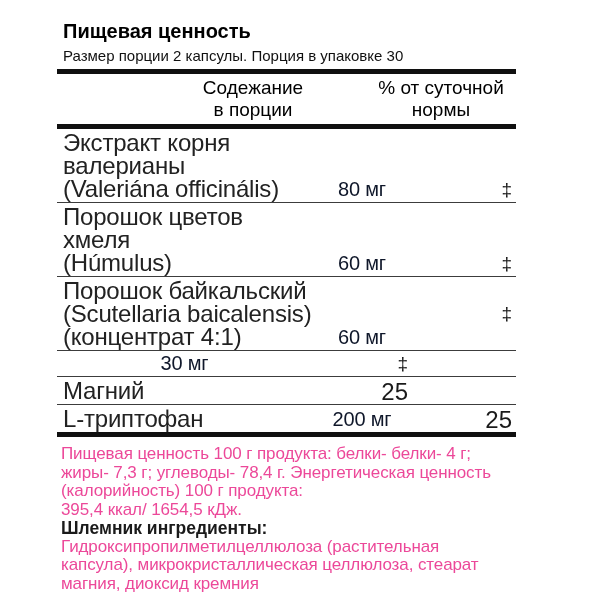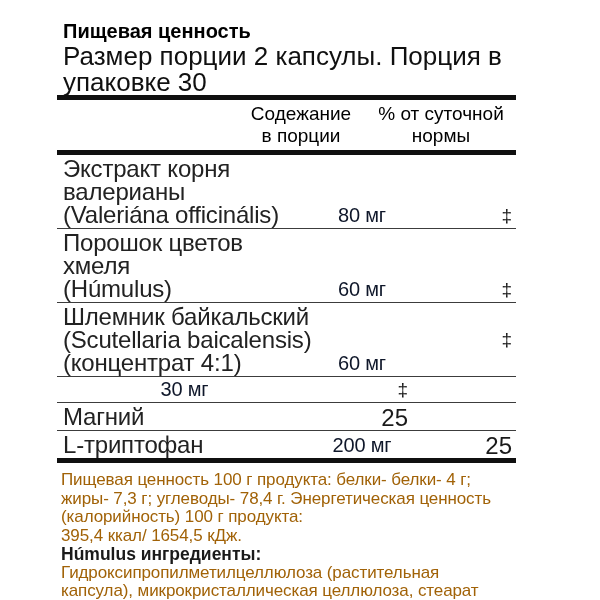--- a/index.html
+++ b/index.html
@@ -16,37 +16,38 @@
     padding-top: 19px;
   }
   .page-title {
     font-size: 20px;
     font-weight: 700;
     line-height: 24px;
     color: #000;
     padding-left: 6px;
   }
   .serving-info {
-    font-size: 26px;
+    font-size: 15px;
     font-weight: 400;
     line-height: 26px;
     color: #101010;
     padding-left: 6px;
   }
   .bar {
     height: 5px;
     background: #101010;
     width: 459px;
   }
   
   .header-row {
     display: grid;
     grid-template-columns: 1fr 130px 150px;
     width: 459px;
     padding: 3px 0 3px;
+    gap: 48px;
   }
   .col-head {
     font-size: 19px;
     line-height: 22px;
     text-align: center;
     white-space: pre-line;
     color: #000;
   }
   
   .rows { width: 459px; }
@@ -91,21 +92,21 @@
     line-height: 22px;
     color: #141414;
   }
   .para {
     margin-top: 8px;
     padding-left: 4px;
     font-size: 17px;
     line-height: 18.5px;
     letter-spacing: -0.1px;
     white-space: pre-line;
-    color: #a16207;
+    color: #ec4899;
   }
   .other-label {
     margin-top: 0;
     padding-left: 4px;
     font-size: 17.5px;
     line-height: 18.5px;
     font-weight: 700;
     color: #1a1a1a;
   }
   .para.tight { margin-top: 0; }
@@ -140,21 +141,21 @@
     </div>
 
     <div class="row">
       <div class="ingredient-name">Порошок цветов хмеля
 (Húmulus)</div>
       <div class="amount">60 мг</div>
       <div class="dv">‡</div>
     </div>
 
     <div class="row">
-      <div class="ingredient-name">Шлемник байкальский
+      <div class="ingredient-name">Порошок байкальский
 (Scutellaria baicalensis)
 (концентрат 4:1)</div>
       <div class="amount">60 мг</div>
       <div class="dv dv-mid">‡</div>
     </div>
 
     <div class="row">
       <div class="amount">30 мг</div>
       <div class="dv">‡</div>
     </div>
@@ -173,19 +174,19 @@
   </div>
 
   <div class="bar"></div>
 
 
   <p class="para">Пищевая ценность 100 г продукта:  белки- белки- 4 г;
 жиры- 7,3 г; углеводы- 78,4 г. Энергетическая ценность
 (калорийность) 100 г продукта:
 395,4 ккал/ 1654,5 кДж.</p>
 
-  <div class="other-label">Húmulus ингредиенты:</div>
+  <div class="other-label">Шлемник ингредиенты:</div>
 
   <p class="para tight">Гидроксипропилметилцеллюлоза (растительная
 капсула), микрокристаллическая целлюлоза, стеарат
 магния, диоксид кремния</p>
 
 </div>
 
 </body></html>

